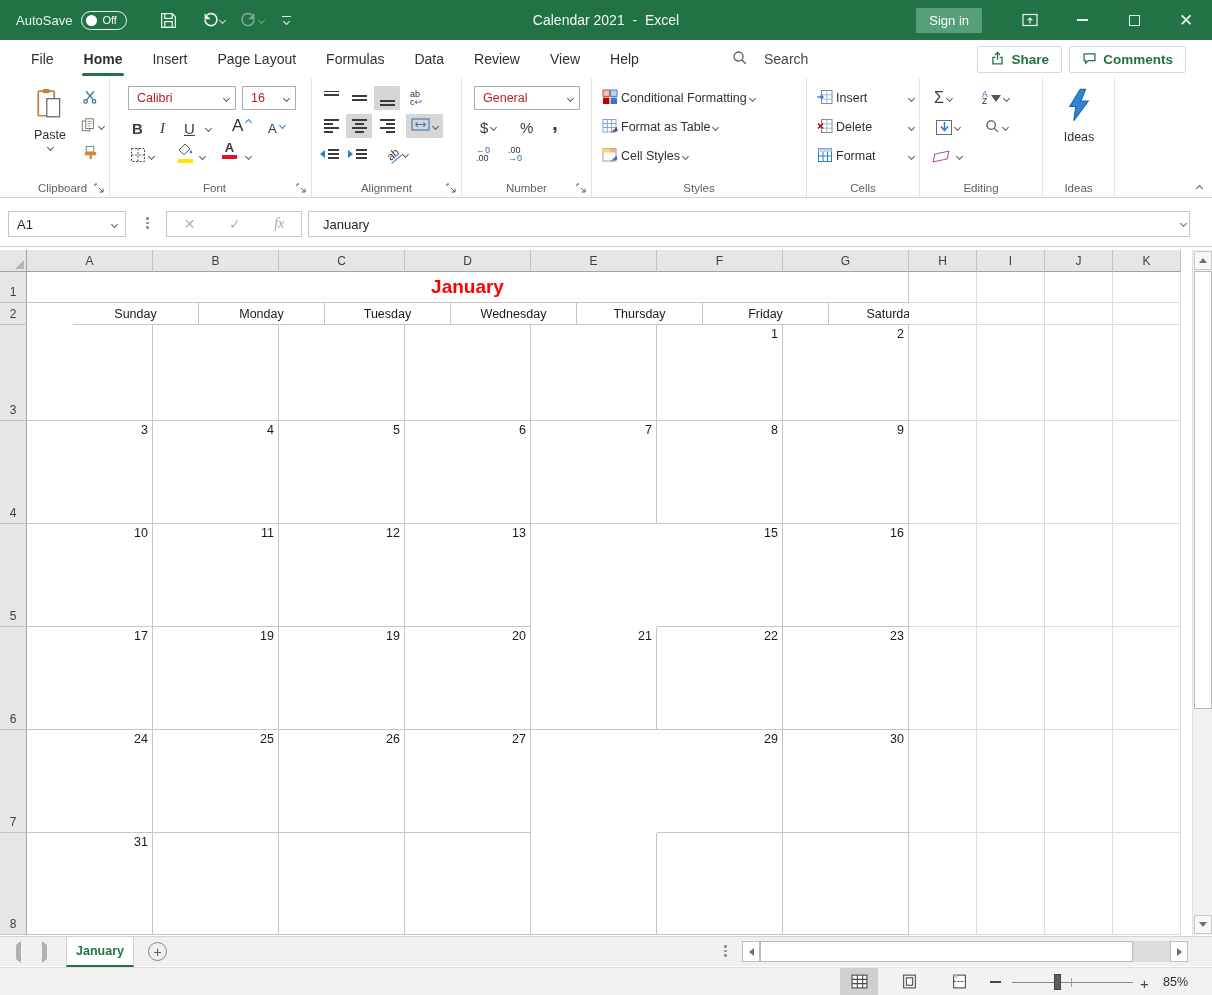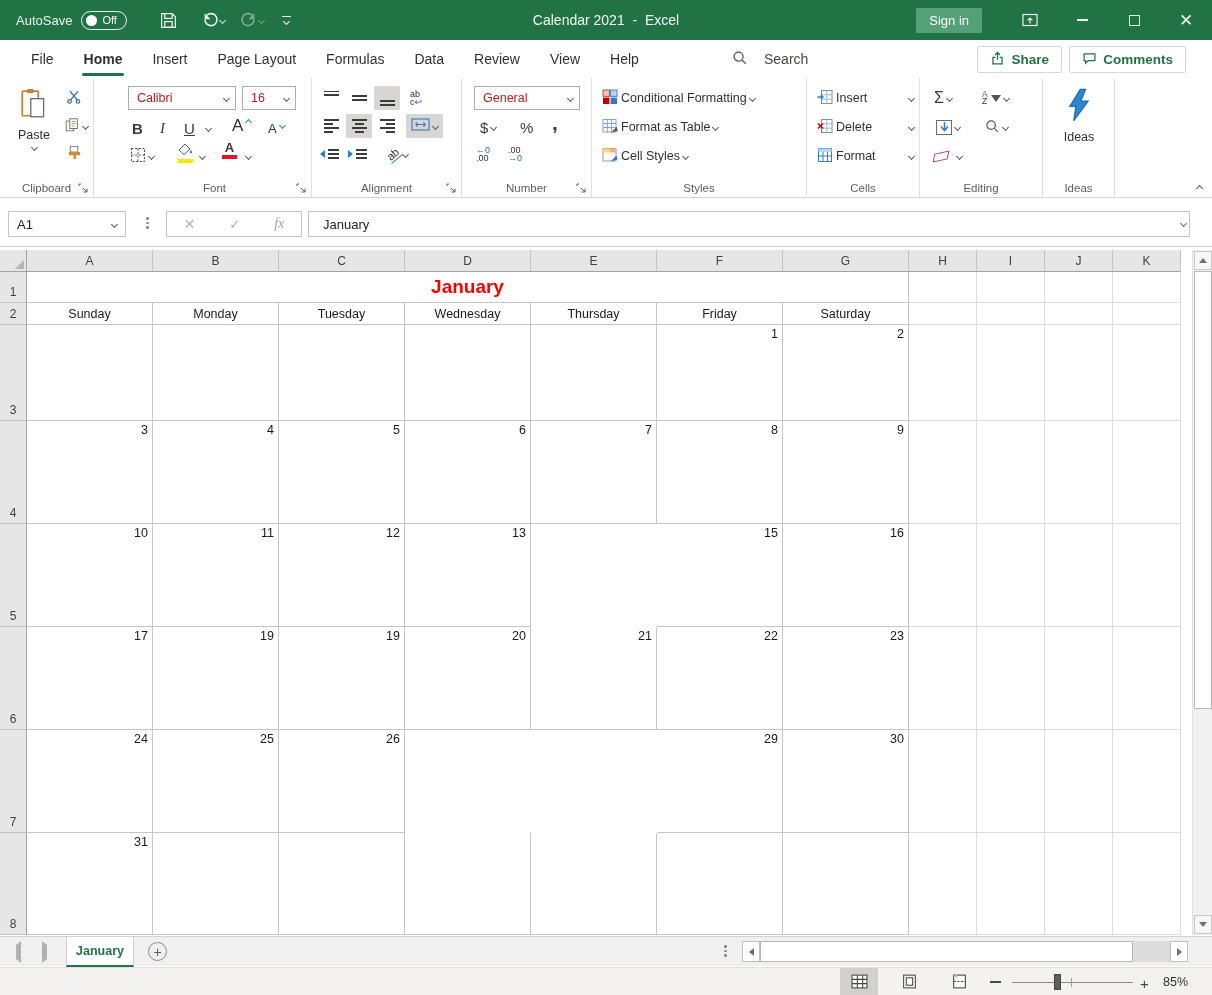--- a/index.html
+++ b/index.html
@@ -47,21 +47,21 @@
   .pillbtn { position:absolute; top:6px; height:27px; border:1px solid #d8d8d8; border-radius:2px;
     display:flex; align-items:center; gap:6px; padding:0 12px; color:#217346; font-weight:700; font-size:13.5px; background:#fff; cursor:pointer;}
   .sharebtn { right:150px; }
   .commentsbtn { right:26px; }
 
   
   .ribbon { position:absolute; top:78px; left:0; width:1212px; height:120px; background:#fff; border-bottom:1px solid #d6d4d2; }
   .rgroup { position:absolute; top:0; height:119px; border-right:1px solid #e3e1de; }
   .glabel { position:absolute; bottom:3px; left:0; right:0; text-align:center; font-size:11.5px; color:#605e5c; }
   .launcher { position:absolute; bottom:5px; right:5px; width:10px; height:10px; }
-  .g-clip { left:0; width:94px; }
+  .g-clip { left:16px; width:94px; }
   .g-font { left:118px; width:194px; }
   .g-align { left:312px; width:150px; }
   .g-num  { left:462px; width:130px; }
   .g-styles { left:592px; width:215px; }
   .g-cells { left:807px; width:113px; }
   .g-edit { left:920px; width:123px; }
   .g-ideas { left:1043px; width:72px; }
   .collapse-rib { position:absolute; right:10px; bottom:6px; color:#5a5a5a; }
 
   .bigbtn { position:absolute; left:10px; top:6px; width:48px; height:96px; display:flex; flex-direction:column; align-items:center; justify-content:flex-start; gap:3px; padding-top:4px; cursor:pointer;}
@@ -108,21 +108,21 @@
   .corner { position:absolute; top:0; left:0; width:27px; height:22px; background:#e6e6e6; border-right:1px solid #a3a3a3; border-bottom:1px solid #a3a3a3; cursor:pointer;}
   .corner::after { content:""; position:absolute; right:2px; bottom:2px; width:0; height:0;
     border-left:9px solid transparent; border-bottom:9px solid #b5b5b5; }
   .row-h { position:absolute; left:0; width:27px; background:#e6e6e6; border-right:1px solid #a3a3a3; border-bottom:1px solid #c3c3c3;
     display:flex; align-items:flex-end; justify-content:center; font-size:12px; color:#3f3f3f; padding-bottom:3px; cursor:pointer;}
   .cell { position:absolute; background:#fff; cursor:cell; }
   .cell.plain { border-right:1px solid #dcdcdc; border-bottom:1px solid #dcdcdc; }
   .cell.cal { border-right:1px solid #c6c6c6; border-bottom:1px solid #c6c6c6; }
   .cell.titlecell { border-bottom:1px solid #c6c6c6; border-right:1px solid #c6c6c6;
     display:flex; align-items:center; justify-content:center; font-size:19px; font-weight:700; }
-  .cell.daycell { display:flex; align-items:center; justify-content:center; font-size:12.5px; color:#1a1a1a; }
+  .cell.daycell { display:flex; align-items:center; justify-content:center; font-size:12.5px; color:#1a1a1a;margin-left:46px; }
   .cell.datecell { text-align:right; padding:2px 4px 0 0; font-size:12.5px; color:#1a1a1a; }
 
   
   .vscroll { position:absolute; left:1192px; top:250px; width:20px; height:685px; background:#f1f1f1; border-left:1px solid #e0e0e0;}
   .sc-btn { position:absolute; left:1px; width:18px; height:19px; background:#f7f7f7; border:1px solid #c8c8c8; display:flex; align-items:center; justify-content:center; cursor:pointer;}
   .vthumb { position:absolute; left:1px; top:21px; width:18px; height:438px; background:#ffffff; border:1px solid #b9b9b9; cursor:grab;}
   .tri-up { width:0;height:0;border-left:4px solid transparent;border-right:4px solid transparent;border-bottom:5px solid #6f6f6f;}
   .tri-dn { width:0;height:0;border-left:4px solid transparent;border-right:4px solid transparent;border-top:5px solid #6f6f6f;}
   .tri-lf { width:0;height:0;border-top:4px solid transparent;border-bottom:4px solid transparent;border-right:5px solid #6f6f6f;}
   .tri-rt { width:0;height:0;border-top:4px solid transparent;border-bottom:4px solid transparent;border-left:5px solid #6f6f6f;}
@@ -701,20 +701,21 @@
     <div class="cell cal datecell" style="left: 531px; top: 377px; width: 126px; height: 103px;">21</div>
     <div class="cell cal datecell" style="left: 657px; top: 377px; width: 126px; height: 103px;">22</div>
     <div class="cell cal datecell" style="left: 783px; top: 377px; width: 126px; height: 103px;">23</div>
     <div class="cell plain" style="left: 909px; top: 377px; width: 68px; height: 103px;"></div>
     <div class="cell plain" style="left: 977px; top: 377px; width: 68px; height: 103px;"></div>
     <div class="cell plain" style="left: 1045px; top: 377px; width: 68px; height: 103px;"></div>
     <div class="cell plain" style="left: 1113px; top: 377px; width: 68px; height: 103px;"></div>
     <div class="cell cal datecell" style="left: 27px; top: 480px; width: 126px; height: 103px;">24</div>
     <div class="cell cal datecell" style="left: 153px; top: 480px; width: 126px; height: 103px;">25</div>
     <div class="cell cal datecell" style="left: 279px; top: 480px; width: 126px; height: 103px;">26</div>
+    <div class="cell cal datecell" style="left: 405px; top: 480px; width: 126px; height: 103px;">27</div>
     <div class="cell cal datecell" style="left: 657px; top: 480px; width: 126px; height: 103px;">29</div>
     <div class="cell cal datecell" style="left: 783px; top: 480px; width: 126px; height: 103px;">30</div>
     <div class="cell plain" style="left: 909px; top: 480px; width: 68px; height: 103px;"></div>
     <div class="cell plain" style="left: 977px; top: 480px; width: 68px; height: 103px;"></div>
     <div class="cell plain" style="left: 1045px; top: 480px; width: 68px; height: 103px;"></div>
     <div class="cell plain" style="left: 1113px; top: 480px; width: 68px; height: 103px;"></div>
     <div class="cell cal datecell" style="left: 27px; top: 583px; width: 126px; height: 102px;">31</div>
     <div class="cell cal datecell" style="left: 153px; top: 583px; width: 126px; height: 102px;"></div>
     <div class="cell cal datecell" style="left: 279px; top: 583px; width: 126px; height: 102px;"></div>
     <div class="cell cal datecell" style="left: 405px; top: 583px; width: 126px; height: 102px;"></div>

